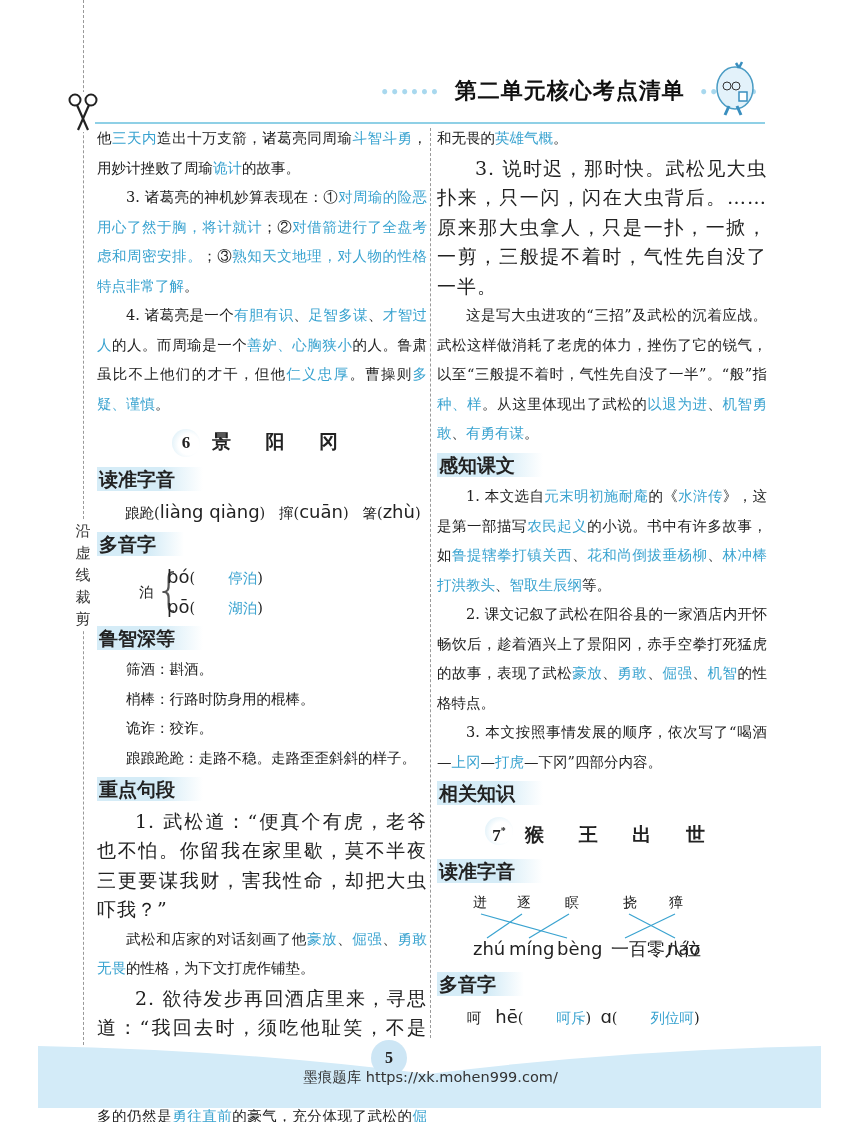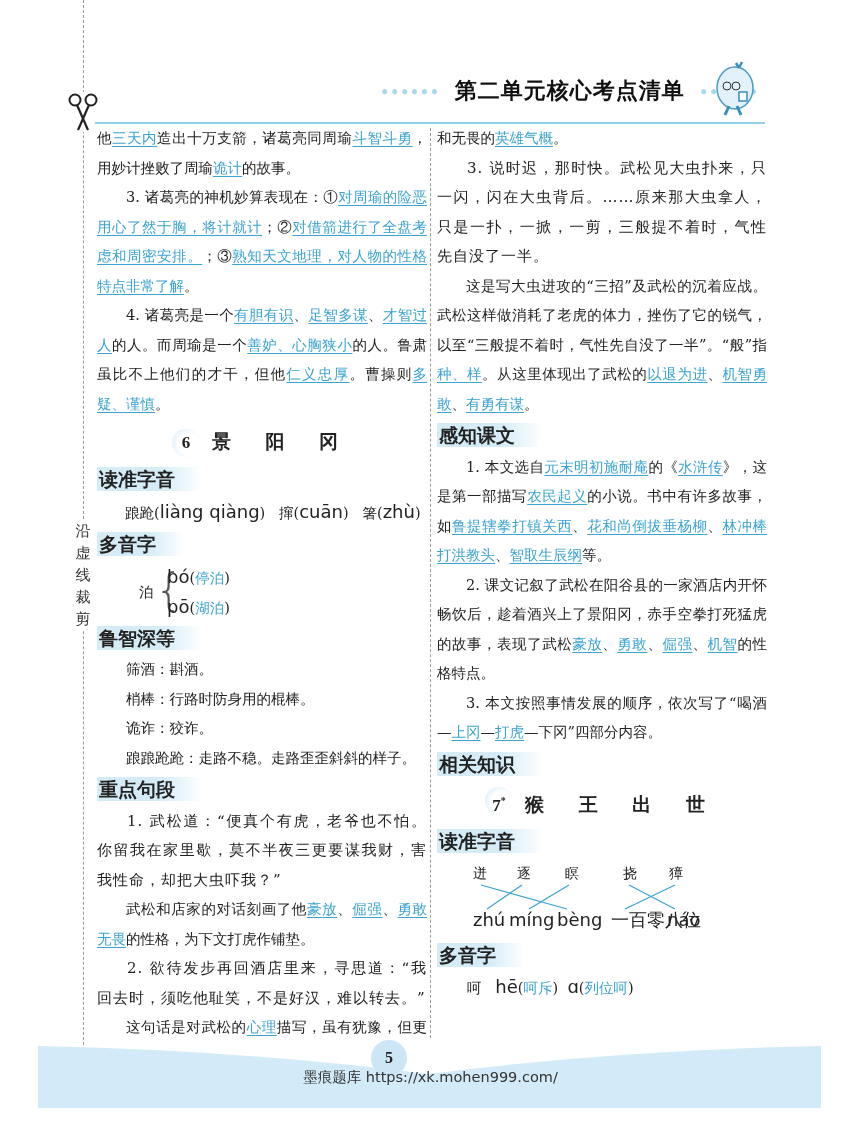--- a/index.html
+++ b/index.html
@@ -16,35 +16,35 @@
   .header-rule { position: absolute; left: 0; right: 0; bottom: 4px; border-top: 2px solid #8fd0e6; }
   .mascot { position: absolute; right: 4px; top: 0; width: 52px; height: 58px; }
 
   .col { position: absolute; top: 124px; width: 330px; font-size: 14.5px; line-height: 29.5px; }
   .col-left { left: 97px; }
   .col-right { left: 437px; }
   .divider { position: absolute; left: 430px; top: 128px; height: 910px; border-left: 1px dashed #999; }
 
   p { text-align: justify; }
   .indent { text-indent: 2em; }
-  .ans { color: #3aa3d0; text-decoration: underline; text-decoration-color: #3aa3d0; text-underline-offset: 3px; }
-  .kai { font-family: "DejaVu Serif", serif; font-size: 15px; letter-spacing: 1px; }
+  .ans { color: #3aa3d0; text-decoration-color: #3aa3d0; text-underline-offset: 3px; }
+  .kai { font-family: "DejaVu Serif", serif; font-size: 19px; letter-spacing: 1px; }
 
   .sec { display: inline-block; font-family: "DejaVu Sans", "Liberation Sans", sans-serif; font-weight: bold; font-size: 19px; color: #222; padding: 0 28px 0 2px; margin: 4px 0 2px 0; line-height: 24px;
          background: linear-gradient(90deg, #d5ecf7 0%, #d5ecf7 60%, rgba(213,236,247,0) 100%); }
   .lesson { text-align: center; font-size: 19px; font-weight: bold; letter-spacing: 14px; margin: 6px 0 6px 0; height: 32px; line-height: 32px; }
   .lesson-num { display: inline-block; width: 28px; height: 28px; line-height: 28px; border-radius: 50%; background: radial-gradient(circle at 60% 55%, #fff 45%, #cfe9f5 100%); text-align: center; letter-spacing: 0; font-size: 17px; margin-right: 12px; font-family: "Liberation Serif", serif; }
   .lesson-num sup { font-size: 10px; }
   .py { font-family: "DejaVu Sans", sans-serif; font-size: 18px; }
   .poly { position: relative; height: 60px; margin-left: 42px; }
   .poly .char { position: absolute; left: 0; top: 16px; }
   .poly .brace { position: absolute; left: 16px; top: 2px; font-size: 44px; line-height: 52px; color: #555; font-weight: 200; font-family: "DejaVu Sans", sans-serif; }
   .poly .r1 { position: absolute; left: 28px; top: 0; }
   .poly .r2 { position: absolute; left: 28px; top: 30px; }
-  .blue { color: #3aa3d0; }
+  .blue { color: #3aa3d0; margin-left: 33px; }
 
   .match { position: relative; height: 80px; margin-left: 30px; font-size: 14px; }
   .match span { position: absolute; }
   .match svg { position: absolute; left: 0; top: 0; }
 
   .footer { position: absolute; left: 38px; top: 1046px; width: 783px; height: 62px; background: #d3ebf8; }
   .footer-curve { position: absolute; left: 0; top: 0; width: 783px; height: 62px; }
   .page-num { position: absolute; left: 371px; top: 1040px; width: 36px; height: 36px; border-radius: 50%; background: #cde6f5; text-align: center; line-height: 36px; font-weight: bold; font-size: 16px; font-family: "Liberation Serif", serif; }
   .watermark { position: absolute; left: 0; width: 861px; top: 1068px; text-align: center; font-family: "DejaVu Sans", sans-serif; font-size: 14.5px; color: #333; }
 </style>

